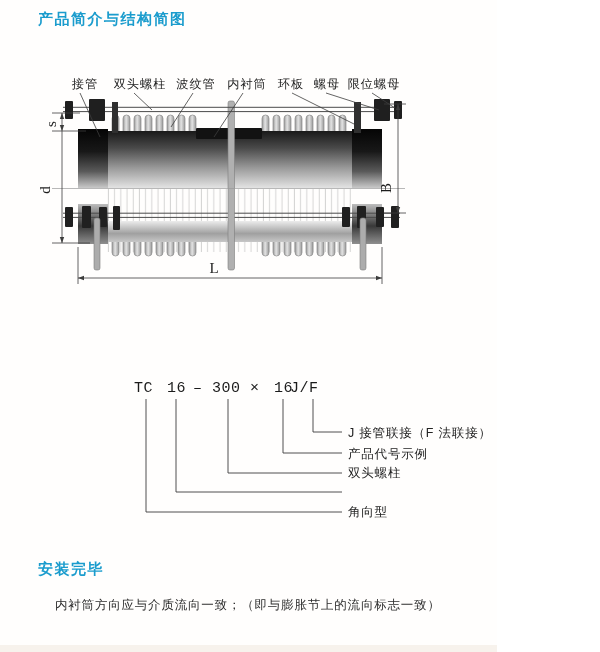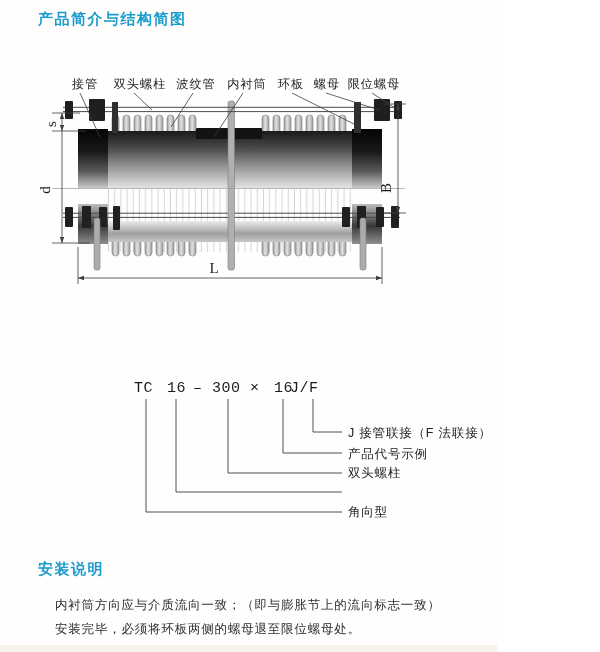--- a/index.html
+++ b/index.html
@@ -33,21 +33,21 @@
     position:absolute;left:0;bottom:0;width:100%;height:7px;
     background:#f7f2ec;
   }
 </style>
 </head>
 <body>
 
 <div class="page">
 
   <div class="sec-title" style="top:10px">产品简介与结构简图</div>
-  <div class="sec-title" style="top:560px">安装说明</div>
+  <div class="sec-title" style="top:560px">安装完毕</div>
 
   <svg class="svg-layer" viewBox="0 0 600 652">
     <defs>
       <linearGradient id="gCapTop" x1="0" y1="0" x2="0" y2="1">
         <stop offset="0%" stop-color="#050505"></stop>
           <stop offset="38%" stop-color="#181818"></stop>
         <stop offset="72%" stop-color="#5a5a5a"></stop>
           <stop offset="100%" stop-color="#c9c9c9"></stop>
       </linearGradient>
       <linearGradient id="gBodyTop" x1="0" y1="0" x2="0" y2="1">
@@ -226,16 +226,15 @@
   <span class="code-seg" style="left:250px">×</span>
   <span class="code-seg" style="left:274px">16</span>
   <span class="code-seg" style="left:290px">J/F</span>
 
   <div class="legend-item" style="top:425px">J 接管联接（F 法联接）</div>
   <div class="legend-item" style="top:446px">产品代号示例</div>
   <div class="legend-item" style="top:465px">双头螺柱</div>
   <div class="legend-item" style="top:504px">角向型</div>
 
   <div class="para" style="top:597px">内衬筒方向应与介质流向一致；（即与膨胀节上的流向标志一致）</div>
-  <div class="para" style="top:621px">安装完毕，必须将环板两侧的螺母退至限位螺母处。</div>
 
   <div class="bottom-strip"></div>
 </div>
 
 </body></html>

